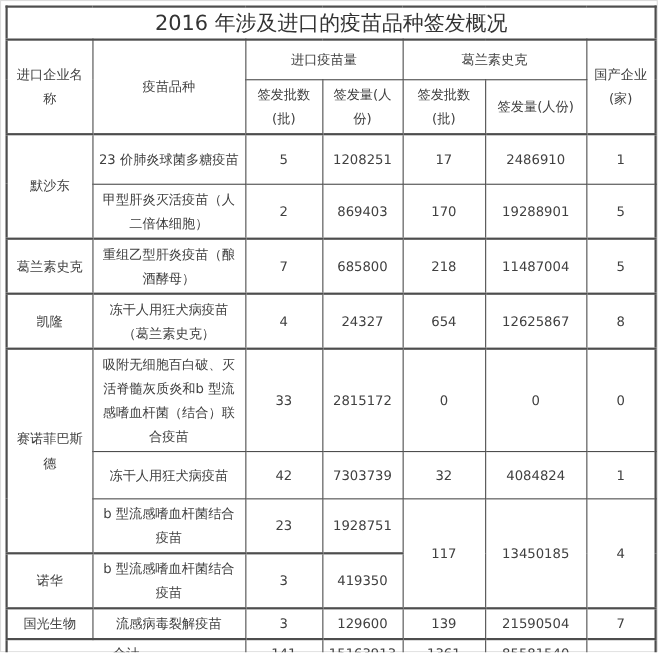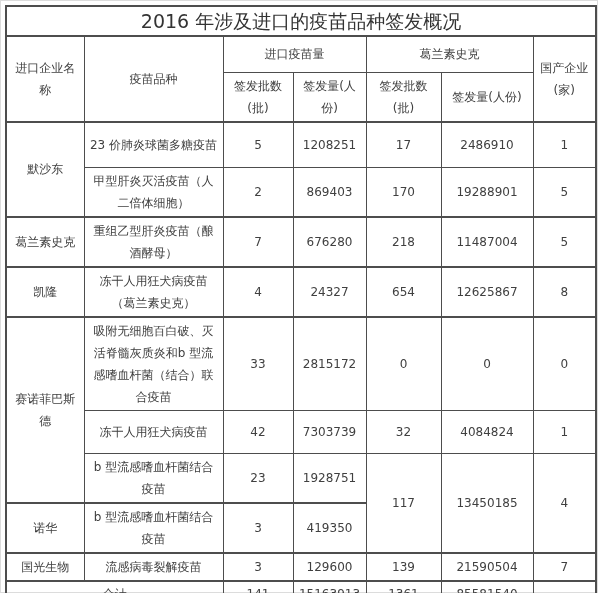--- a/index.html
+++ b/index.html
@@ -103,21 +103,21 @@
       <td>869403</td>
       <td>170</td>
       <td>19288901</td>
       <td>5</td>
     </tr>
 
     <tr class="group-start" style="height:48px">
       <td>葛兰素史克</td>
       <td>重组乙型肝炎疫苗（酿酒酵母）</td>
       <td>7</td>
-      <td>676280</td>
+      <td>685800</td>
       <td>218</td>
       <td>11487004</td>
       <td>5</td>
     </tr>
 
     <tr class="group-start" style="height:49px">
       <td>凯隆</td>
       <td>冻干人用狂犬病疫苗（葛兰素史克）</td>
       <td>4</td>
       <td>24327</td>

